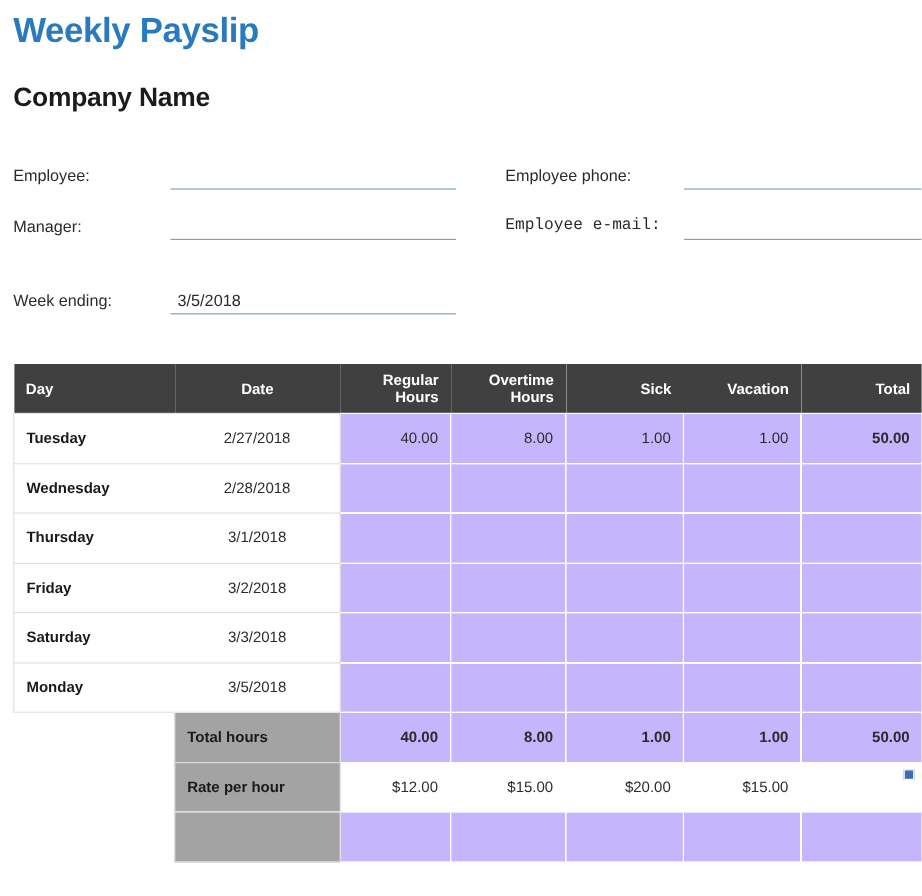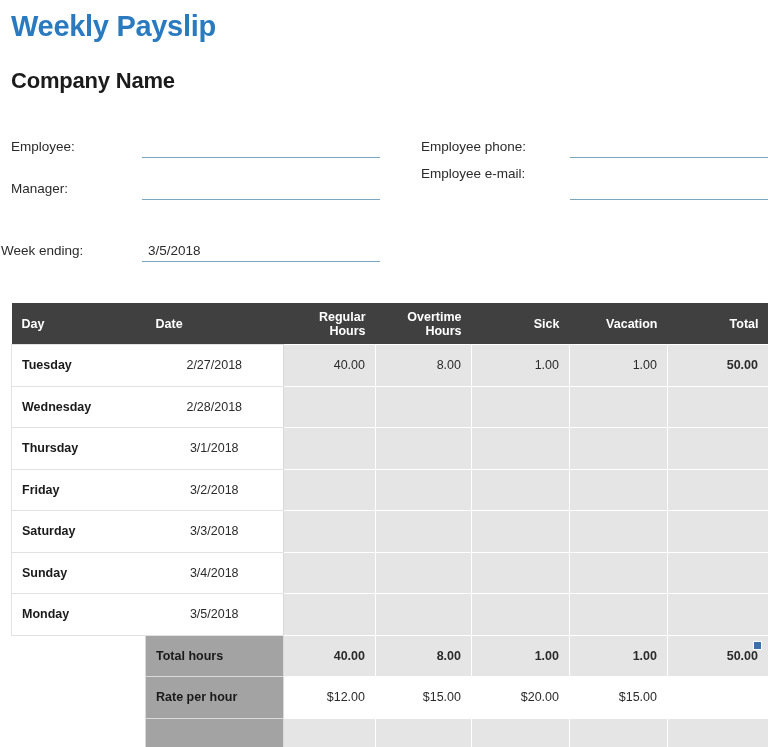--- a/index.html
+++ b/index.html
@@ -79,41 +79,41 @@
 
   thead th {
     background: #404040;
     color: #ffffff;
     font-weight: bold;
     font-size: 12.5px;
     height: 56px;
     border: none;
   }
   th.h-day     { text-align: left;   padding-left: 14px; }
-  th.h-date    { text-align: left;   padding-left: 22px; }
+  th.h-date    { text-align: center;   padding-left: 22px; }
   th.h-num     { text-align: right; }
 
   tbody td { border: 1px solid #e2e2e2; background: #ffffff; }
   td.c-day {
     font-weight: bold;
     text-align: left;
     padding-left: 14px;
     border-left: 1px solid #e2e2e2;
     border-right: none;
   }
   td.c-date {
     text-align: center;
     padding-left: 22px;
     color: #2b2b2b;
     border-left: none;
     border-right: 1px solid #d9d9d9;
   }
   td.c-num {
     text-align: right;
-    background: #e5e5e5;
+    background: #c4b5fd;
     border: 1px solid #ffffff;
     color: #2b2b2b;
     padding-right: 12px;
   }
   td.c-num.total-col { font-weight: bold; }
 
   
   td.c-blank {
     background: #ffffff;
     border: none;
@@ -160,25 +160,25 @@
 <div class="form-value" style="left:148px; top:139px;"></div>
 
 <div class="form-label" style="left:11px; top:181px;">Manager:</div>
 <div class="form-line" style="left:142px; top:199px; width:238px;"></div>
 <div class="form-value" style="left:148px; top:181px;"></div>
 
 <div class="form-label" style="left:421px; top:139px;">Employee phone:</div>
 <div class="form-line" style="left:570px; top:157px; width:198px;"></div>
 <div class="form-value" style="left:576px; top:139px;"></div>
 
-<div class="form-label" style="left:421px; top:166px;">Employee e-mail:</div>
+<div class="form-label" style="left:421px; top:181px;font-family:Liberation Mono, monospace;">Employee e-mail:</div>
 <div class="form-line" style="left:570px; top:199px; width:198px;"></div>
 <div class="form-value" style="left:576px; top:181px;"></div>
 
-<div class="form-label" style="left:1px; top:243px;">Week ending:</div>
+<div class="form-label" style="left:11px; top:243px;">Week ending:</div>
 <div class="form-line" style="left:142px; top:261px; width:238px;"></div>
 <div class="form-value" style="left:148px; top:243px;">3/5/2018</div>
 
 <table id="sheet-table">
   <colgroup>
     <col style="width:134px;">
     <col style="width:138px;">
     <col style="width:92px;">
     <col style="width:96px;">
     <col style="width:98px;">
@@ -242,29 +242,20 @@
     <tr>
       <td class="c-day">Saturday</td>
       <td class="c-date">3/3/2018</td>
       <td class="c-num"></td>
       <td class="c-num"></td>
       <td class="c-num"></td>
       <td class="c-num"></td>
       <td class="c-num total-col"></td>
     </tr>
     <tr>
-      <td class="c-day">Sunday</td>
-      <td class="c-date">3/4/2018</td>
-      <td class="c-num"></td>
-      <td class="c-num"></td>
-      <td class="c-num"></td>
-      <td class="c-num"></td>
-      <td class="c-num total-col"></td>
-    </tr>
-    <tr>
       <td class="c-day">Monday</td>
       <td class="c-date">3/5/2018</td>
       <td class="c-num"></td>
       <td class="c-num"></td>
       <td class="c-num"></td>
       <td class="c-num"></td>
       <td class="c-num total-col"></td>
     </tr>
 
     <tr class="summary-row">

